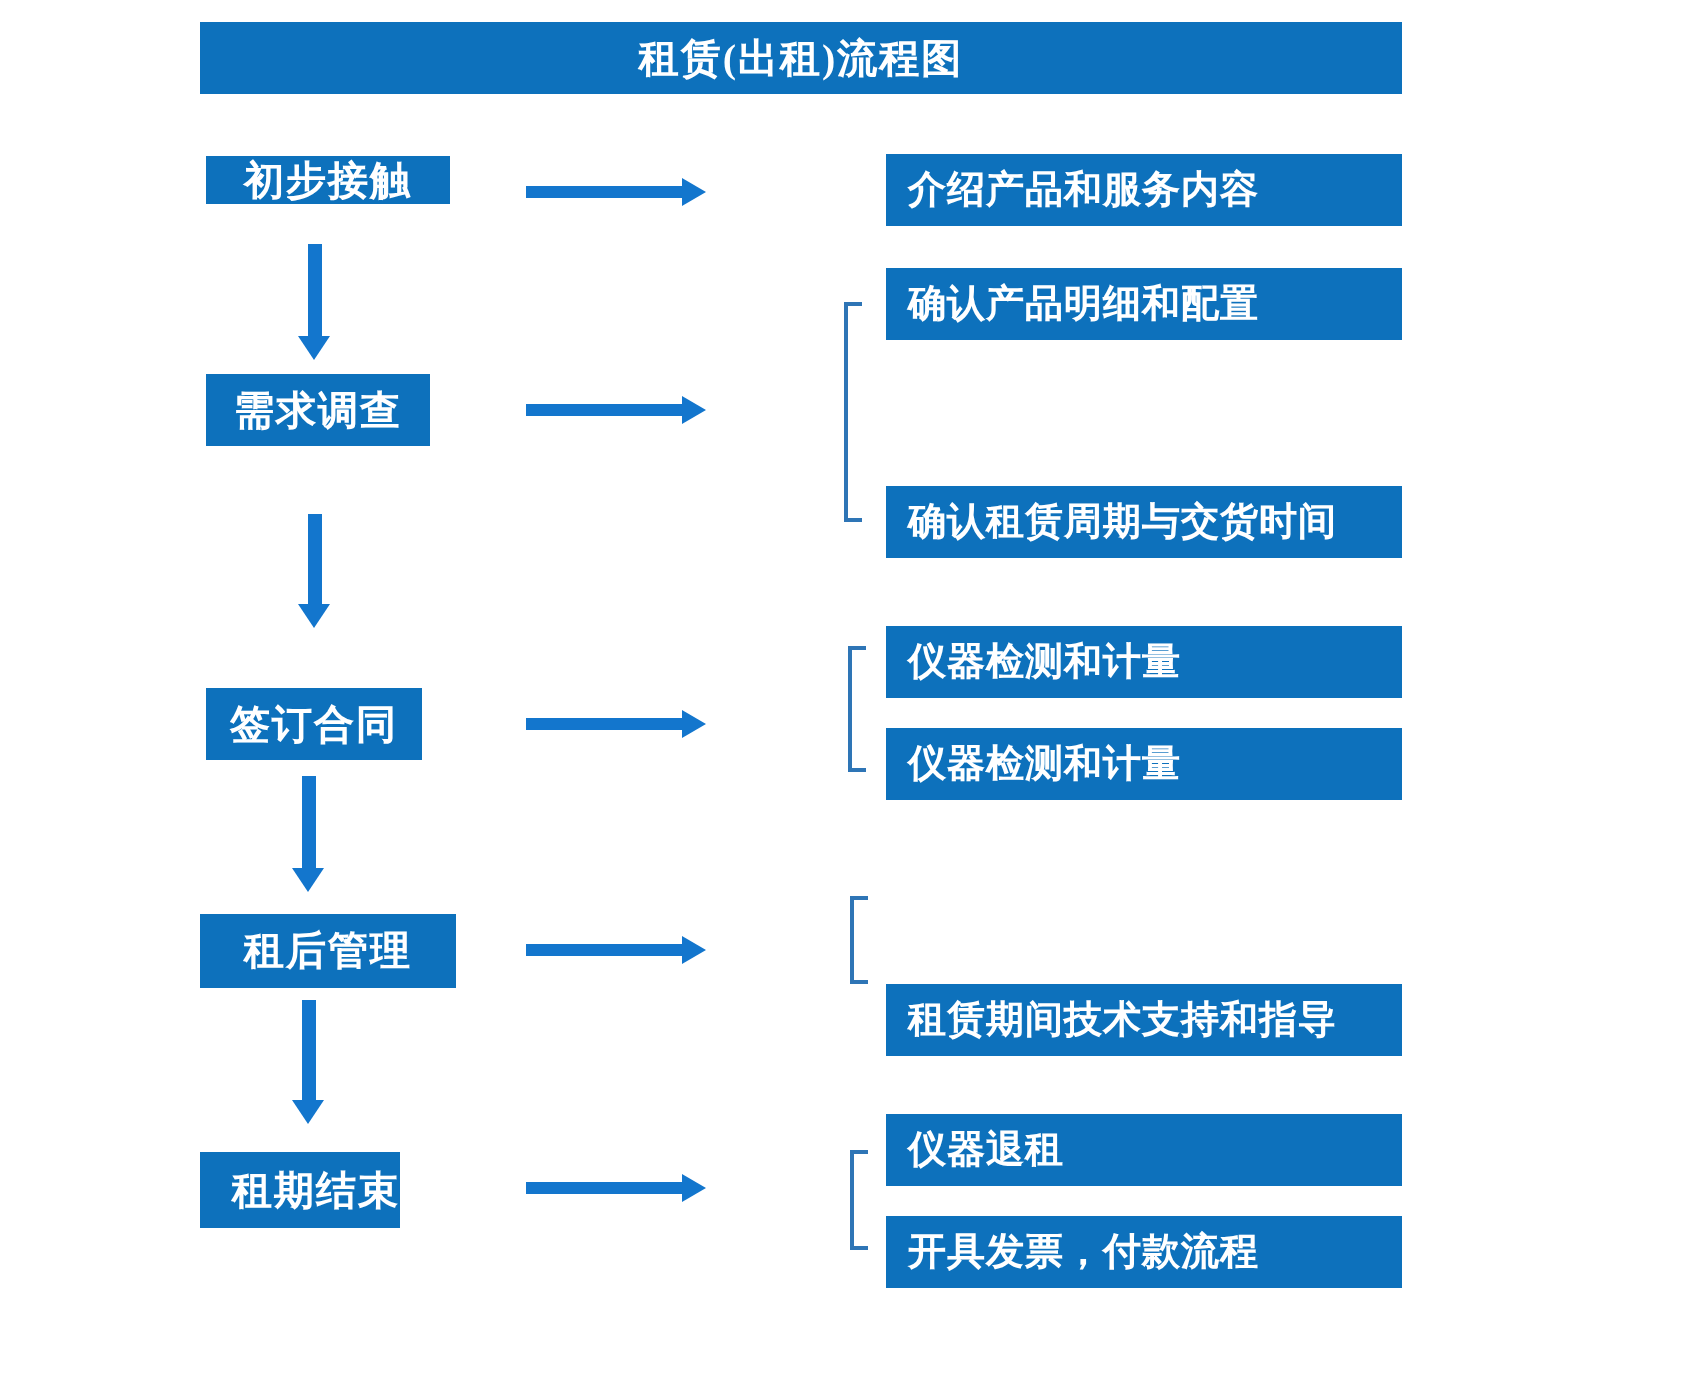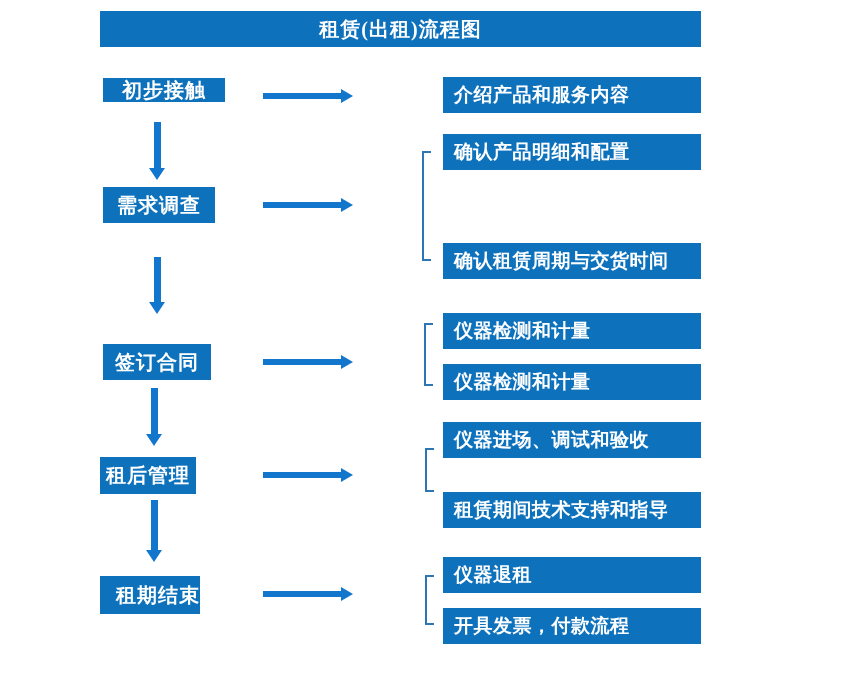--- a/index.html
+++ b/index.html
@@ -36,32 +36,31 @@
 </head>
 <body>
 
 <div class="canvas">
 
   <div class="bluebox title-bar" style="left:100px;top:11px;width:601px;height:36px;">租赁(出租)流程图</div>
 
   <div class="bluebox stage-box" style="left:103px;top:78px;width:122px;height:24px;">初步接触</div>
   <div class="bluebox stage-box" style="left:103px;top:187px;width:112px;height:36px;">需求调查</div>
   <div class="bluebox stage-box" style="left:103px;top:344px;width:108px;height:36px;">签订合同</div>
-  <div class="bluebox stage-box" style="left:100px;top:457px;width:96px;height:37px;">租后管理</div>
+  <div class="bluebox stage-box" style="left:100px;top:457px;width:128px;height:37px;">租后管理</div>
   <div class="bluebox stage-box" style="left:100px;top:576px;width:100px;height:38px;padding-left:16px;">租期结束</div>
 
   <div class="bluebox step-box" style="left:443px;top:134px;width:258px;height:36px;">确认产品明细和配置</div>
 
   <div class="bluebox step-box" style="left:443px;top:77px;width:258px;height:36px;">介绍产品和服务内容</div>
   <div class="bluebox step-box" style="left:443px;top:243px;width:258px;height:36px;">确认租赁周期与交货时间</div>
 
   <div class="bluebox step-box" style="left:443px;top:313px;width:258px;height:36px;">仪器检测和计量</div>
   <div class="bluebox step-box" style="left:443px;top:364px;width:258px;height:36px;">仪器检测和计量</div>
 
-  <div class="bluebox step-box" style="left:443px;top:422px;width:258px;height:36px;">仪器进场、调试和验收</div>
   <div class="bluebox step-box" style="left:443px;top:492px;width:258px;height:36px;">租赁期间技术支持和指导</div>
 
   <div class="bluebox step-box" style="left:443px;top:557px;width:258px;height:36px;">仪器退租</div>
   <div class="bluebox step-box" style="left:443px;top:608px;width:258px;height:36px;">开具发票，付款流程</div>
 
   <div class="harrow" style="left:263px;top:89px;">
       <div class="shaft"></div>
       <div class="head"></div>
     </div>
   <div class="harrow" style="left:263px;top:198px;">

